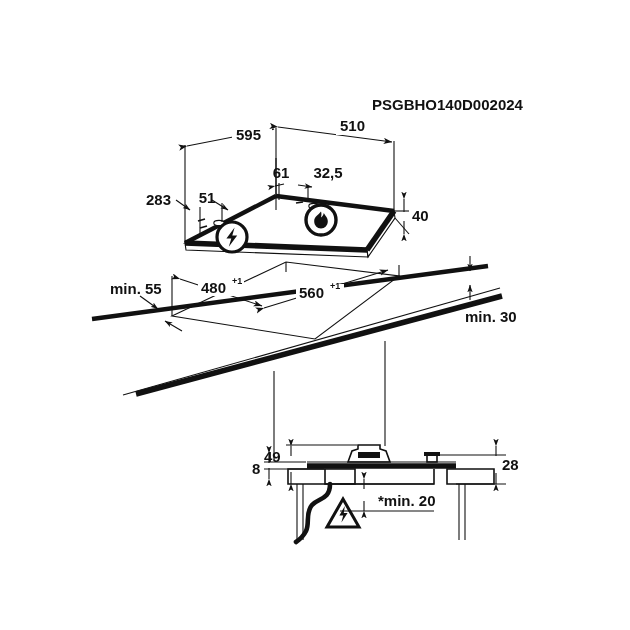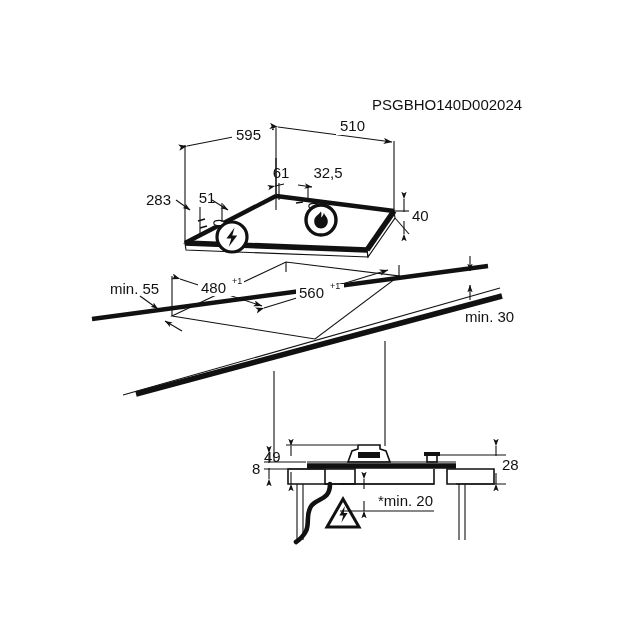--- a/index.html
+++ b/index.html
@@ -11,20 +11,21 @@
     width: 630px;
     height: 630px;
     font-family: "Liberation Sans", sans-serif;
     overflow: hidden;
   }
   #drawing-root {
     position: relative;
     width: 630px;
     height: 630px;
     background: #ffffff;
+    font-weight: bold;
   }
   svg#tech-drawing {
     display: block;
     width: 630px;
     height: 630px;
     background: #ffffff;
   }
   .dim-text {
     font-family: "Liberation Sans", sans-serif;
     font-size: 15px;

